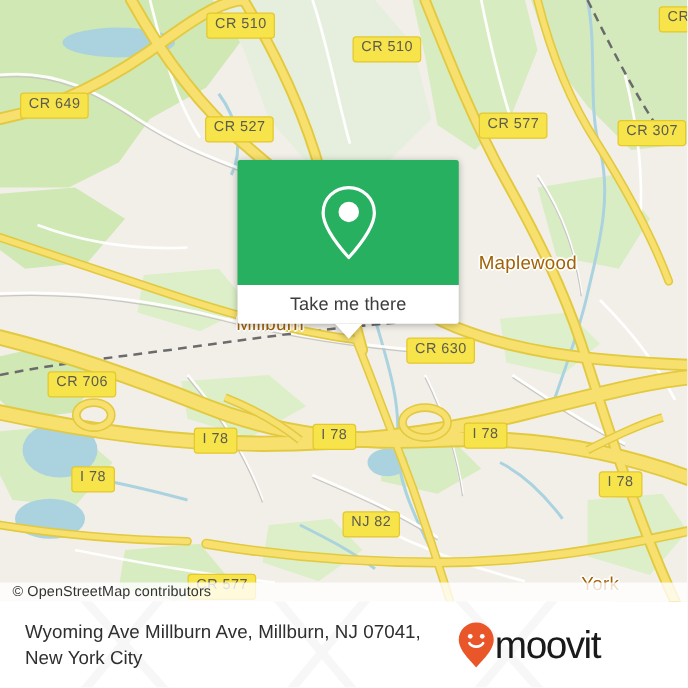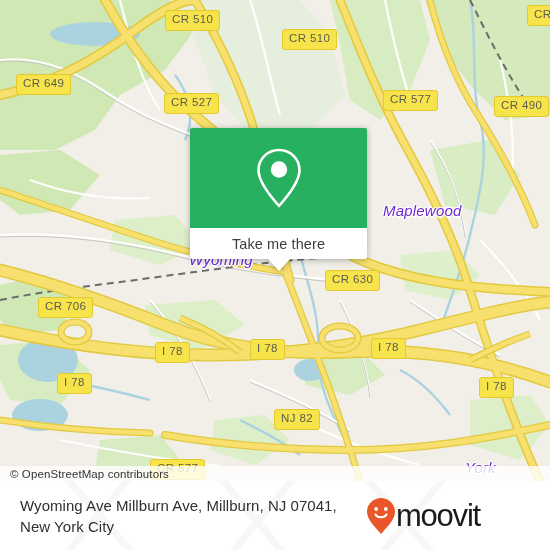--- a/index.html
+++ b/index.html
@@ -46,30 +46,29 @@
     letter-spacing: .4px;
     line-height: 1;
     padding: 3px 6px 4px 6px;
     white-space: nowrap;
     box-sizing: border-box;
   }
 
   
   .place {
     position: absolute;
-    color: #6d28d9;
+    color: #a16207;
     font-family: "Liberation Sans", sans-serif;
     font-size: 14px;
     letter-spacing: .2px;
     white-space: nowrap;
     text-shadow:
       1.5px 0 0 rgba(255,255,255,.9), -1.5px 0 0 rgba(255,255,255,.9),
       0 1.5px 0 rgba(255,255,255,.9), 0 -1.5px 0 rgba(255,255,255,.9),
       1px 1px 0 rgba(255,255,255,.9), -1px -1px 0 rgba(255,255,255,.9);
-    font-style: italic;
   }
   .place.big { font-size: 15px; }
 
   
   #popup {
     position: absolute;
     left: 190px;
     top: 128px;
     width: 177px;
     z-index: 40;
@@ -297,34 +296,34 @@
           <path d="M470 360 C490 350 510 340 530 334"></path>
         </g>
       </g>
     </svg>
 
     <div class="shield" style="left:165px;top:10px">CR 510</div>
     <div class="shield" style="left:282px;top:29px">CR 510</div>
     <div class="shield" style="left:16px;top:74px">CR 649</div>
     <div class="shield" style="left:164px;top:93px">CR 527</div>
     <div class="shield" style="left:383px;top:90px">CR 577</div>
-    <div class="shield" style="left:494px;top:96px">CR 490</div>
+    <div class="shield" style="left:494px;top:96px">CR 307</div>
     <div class="shield" style="left:527px;top:5px">CR</div>
     <div class="shield" style="left:38px;top:297px">CR 706</div>
     <div class="shield" style="left:325px;top:270px">CR 630</div>
     <div class="shield" style="left:155px;top:342px">I 78</div>
     <div class="shield" style="left:250px;top:339px">I 78</div>
     <div class="shield" style="left:371px;top:338px">I 78</div>
     <div class="shield" style="left:57px;top:373px">I 78</div>
     <div class="shield" style="left:479px;top:377px">I 78</div>
     <div class="shield" style="left:274px;top:409px">NJ 82</div>
     <div class="shield" style="left:150px;top:459px">CR 577</div>
 
     <div class="place big" style="left:383px;top:202px">Maplewood</div>
-    <div class="place big" style="left:189px;top:251px">Wyoming</div>
+    <div class="place big" style="left:189px;top:251px">Millburn</div>
     <div class="place big" style="left:465px;top:459px">York</div>
 
     <div id="popup">
       <div id="popup-green">
         <svg width="54" height="64" viewBox="0 0 54 64">
           <path d="M27 4 C15.5 4 6.5 13 6.5 24.3 C6.5 36 19 51 27 60 C35 51 47.5 36 47.5 24.3 C47.5 13 38.5 4 27 4 Z" fill="none" stroke="#ffffff" stroke-width="2.6" stroke-linejoin="round"></path>
           <circle cx="27" cy="23.5" r="8.2" fill="#ffffff"></circle>
         </svg>
       </div>
       <div id="popup-label-bar">

